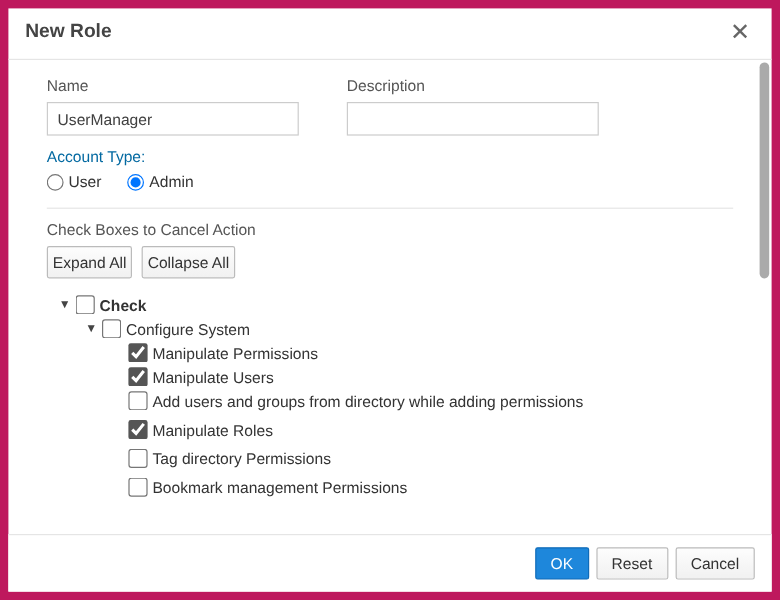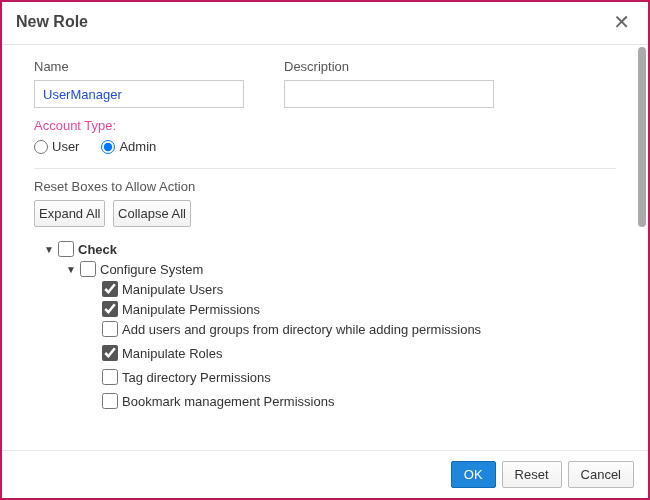--- a/index.html
+++ b/index.html
@@ -1,30 +1,30 @@
 <!DOCTYPE html>
 <html><head>
 <meta charset="utf-8">
 <style>
   * { box-sizing: border-box; }
   html, body { margin:0; padding:0; width:650px; height:500px; font-family: Arial, Helvetica, sans-serif; font-size:13px; color:#333; background:#fff; overflow:hidden; }
-  .dialog { position:relative; width:650px; height:500px; border:2px solid #be185d; display:flex; flex-direction:column; box-shadow: 0 0 4px rgba(0,0,0,0.1); }
+  .dialog { position:relative; width:650px; height:500px; border:7px solid #be185d; display:flex; flex-direction:column; box-shadow: 0 0 4px rgba(0,0,0,0.1); }
   .titlebar { display:flex; align-items:center; justify-content:space-between; padding:10px 14px 12px 14px; border-bottom:1px solid #e5e5e5; }
   .titlebar h1 { margin:0; font-size:16px; font-weight:bold; color:#444; }
   .close { font-size:20px; color:#666; cursor:pointer; line-height:1; padding:0 4px; }
   .body { flex:1; position:relative; overflow:hidden; }
   .scroll-area { position:absolute; top:0; left:0; right:12px; bottom:0; overflow-y:auto; padding:14px 20px 14px 32px; }
   .vscroll { position:absolute; top:2px; right:2px; width:8px; height:180px; background:#aaa; border-radius:4px; }
   .scroll-track { position:absolute; top:0; right:0; width:12px; bottom:0; background:transparent; }
   .row { display:flex; gap:40px; margin-bottom:10px; }
   .field { display:flex; flex-direction:column; }
   .field label { color:#555; margin-bottom:6px; }
-  .field input[type="text"] { width:210px; height:28px; border:1px solid #ccc; padding:4px 8px; font-size:13px; color:#1d4ed8; }
+  .field input[type="text"] { width:210px; height:28px; border:1px solid #ccc; padding:4px 8px; font-size:13px; color:#404040; }
   .acct { margin-top:10px; }
-  .acct-label { color:#ec4899; margin-bottom:6px; }
+  .acct-label { color:#0369a1; margin-bottom:6px; }
   .radios { display:flex; align-items:center; gap:20px; }
   .radio { display:flex; align-items:center; gap:2px; margin-right:2px; }
   input[type=radio]{ margin:0 2px 0 0; width:14px; height:14px; }
   hr.sep { border:none; border-top:1px solid #e5e5e5; margin:14px 0 10px 0; }
   .allow-label { color:#555; margin-bottom:6px; }
   .btnrow { margin-top:6px; }
   .btn { display:inline-block; background:linear-gradient(#fdfdfd,#f1f1f1); border:1px solid #bbb; padding:5px 4px; font-size:13px; color:#333; cursor:pointer; border-radius:2px; margin-right:4px; }
   .tree { margin-top:14px; margin-left:-12px; }
   .tree ul { list-style:none; margin:0; padding:0 0 0 22px; }
   .tree li { margin:4px 0; }
@@ -70,21 +70,21 @@
           </label>
           <label class="radio">
             <input type="radio" name="acct" checked="" style="">
             <span>Admin</span>
           </label>
         </div>
       </div>
 
       <hr class="sep">
 
-      <div class="allow-label">Reset Boxes to Allow Action</div>
+      <div class="allow-label">Check Boxes to Cancel Action</div>
       <div class="btnrow">
         <button class="btn">Expand All</button>
         <button class="btn">Collapse All</button>
       </div>
 
       <div class="tree">
         <ul>
           <li>
             <div class="node">
               <span class="twisty">▼</span>
@@ -96,28 +96,28 @@
                 <div class="node">
                   <span class="twisty">▼</span>
                   <input type="checkbox" class="cb" style="">
                   <span class="node-label">Configure System</span>
                 </div>
                 <ul>
                   <li>
                     <div class="node">
                       <span class="twisty"></span>
                       <input type="checkbox" class="cb" checked="" style="">
-                      <span class="node-label">Manipulate Users</span>
+                      <span class="node-label">Manipulate Permissions</span>
                     </div>
                   </li>
                   <li>
                     <div class="node">
                       <span class="twisty"></span>
                       <input type="checkbox" class="cb" checked="" style="">
-                      <span class="node-label">Manipulate Permissions</span>
+                      <span class="node-label">Manipulate Users</span>
                     </div>
                   </li>
                   <li>
                     <div class="node">
                       <span class="twisty"></span>
                       <input type="checkbox" class="cb" style="">
                       <span class="node-label">Add users and groups from directory while adding permissions</span>
                     </div>
                   </li>
                   <li style="margin-top:8px">

